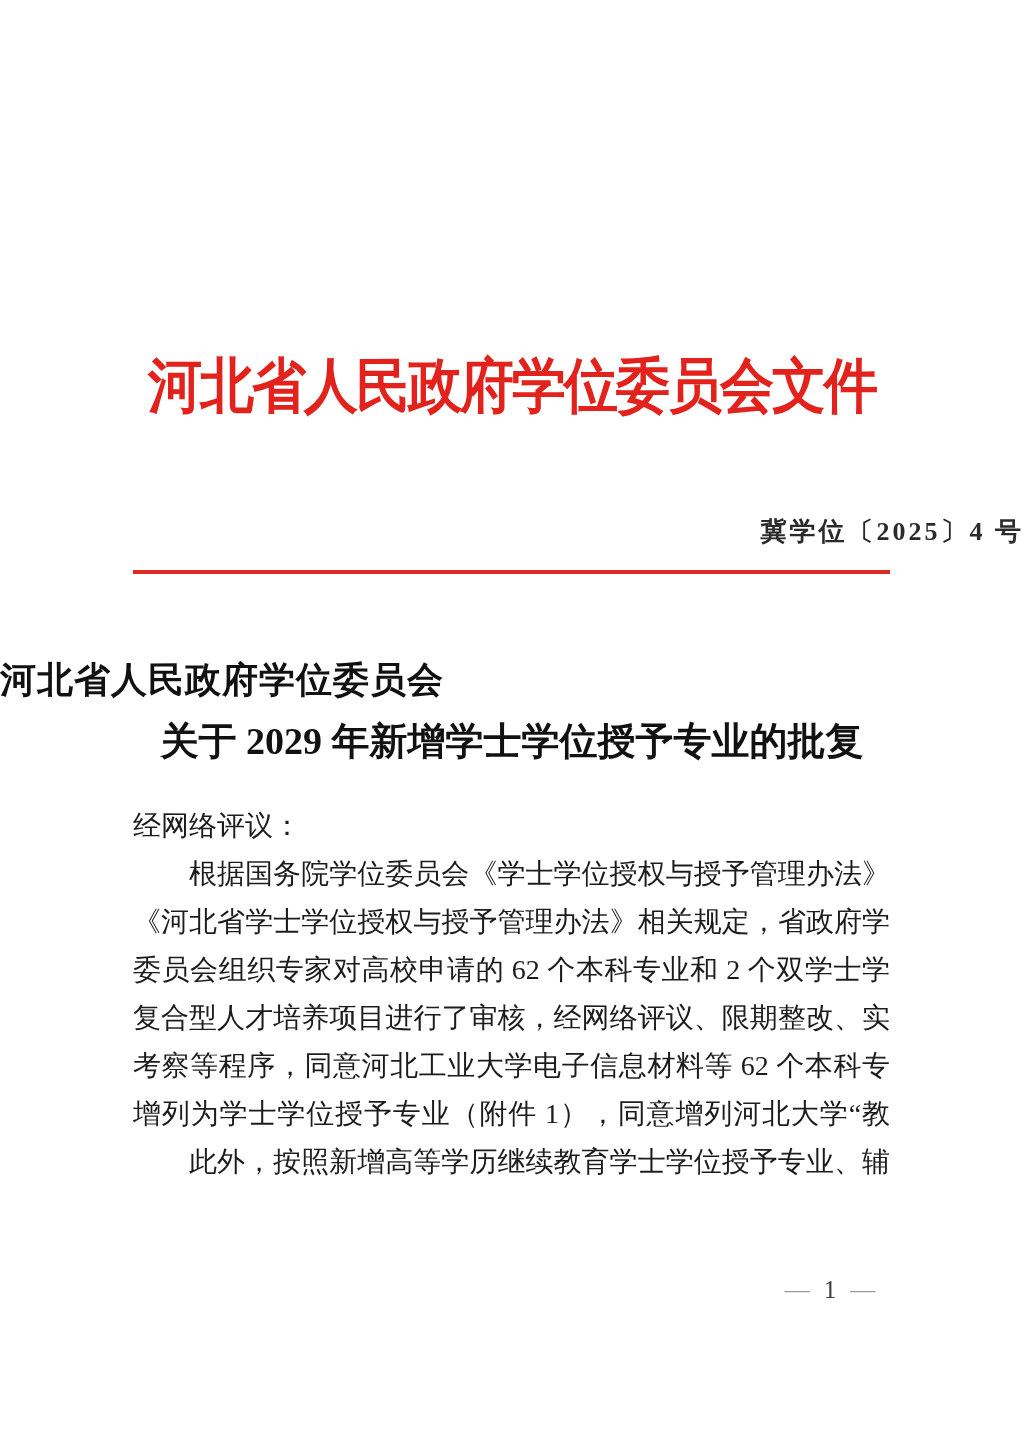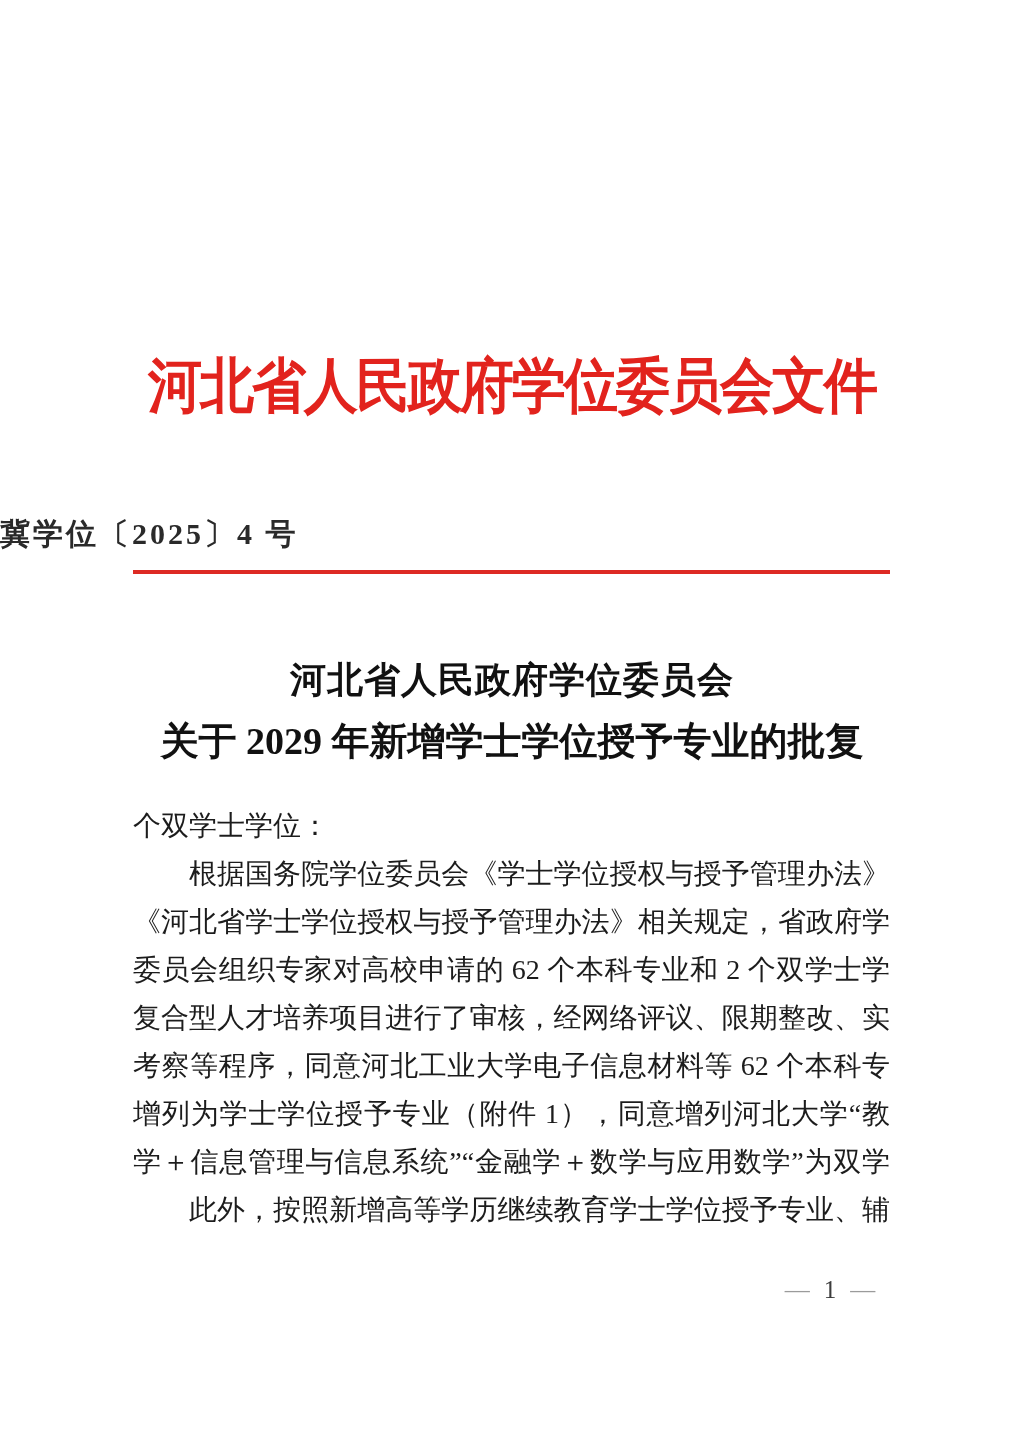--- a/index.html
+++ b/index.html
@@ -33,22 +33,22 @@
     transform-origin: center top;
     white-space: nowrap;
   }
 
   
   .doc-number {
     position: absolute;
     top: 514px;
     left: 0;
     width: 1024px;
-    text-align: left;
-    font-size: 30px;
+    text-align: right;
+    font-size: 26px;
     font-weight: bold;
     letter-spacing: 3px;
     color: #2a2a2a;
     white-space: nowrap;
   }
 
   
   .red-rule {
     position: absolute;
     top: 570px;
@@ -57,21 +57,20 @@
     height: 4px;
     background: #dd2a24;
   }
 
   
   .doc-title-1 {
     position: absolute;
     top: 656px;
     left: 0;
     width: 1024px;
-    text-align: center;
     font-size: 36px;
     font-weight: bold;
     letter-spacing: 1px;
     color: #111;
     white-space: nowrap;
   }
   .doc-title-2 {
     position: absolute;
     top: 716px;
     left: 0;
@@ -136,28 +135,27 @@
 
   <div class="doc-number">冀学位〔2025〕4 号</div>
 
   <div class="red-rule"></div>
 
   <div class="doc-title-1">河北省人民政府学位委员会</div>
 
   <div class="doc-title-2">关于 2029 年新增学士学位授予专业的批复</div>
 
   <div class="body-text">
-    <div class="line">个双学士学位：</div>
+    <div class="line">经网络评议：</div>
     <div class="line indent fill">根据国务院学位委员会《学士学位授权与授予管理办法》和</div>
     <div class="line fill">《河北省学士学位授权与授予管理办法》相关规定，省政府学位</div>
     <div class="line fill">委员会组织专家对高校申请的 62 个本科专业和 2 个双学士学位</div>
     <div class="line fill">复合型人才培养项目进行了审核，经网络评议、限期整改、实地</div>
     <div class="line fill">考察等程序，同意河北工业大学电子信息材料等 62 个本科专业</div>
     <div class="line fill">增列为学士学位授予专业（附件 1），同意增列河北大学“教育</div>
-    <div class="line fill">学＋信息管理与信息系统”“金融学＋数学与应用数学”为双学</div>
     <div class="line indent fill">此外，按照新增高等学历继续教育学士学位授予专业、辅修</div>
   </div>
 
   <div class="page-footer">
     <span class="dash">—</span><span class="num">1</span><span class="dash">—</span>
   </div>
 
 </div>
 
 </body></html>

